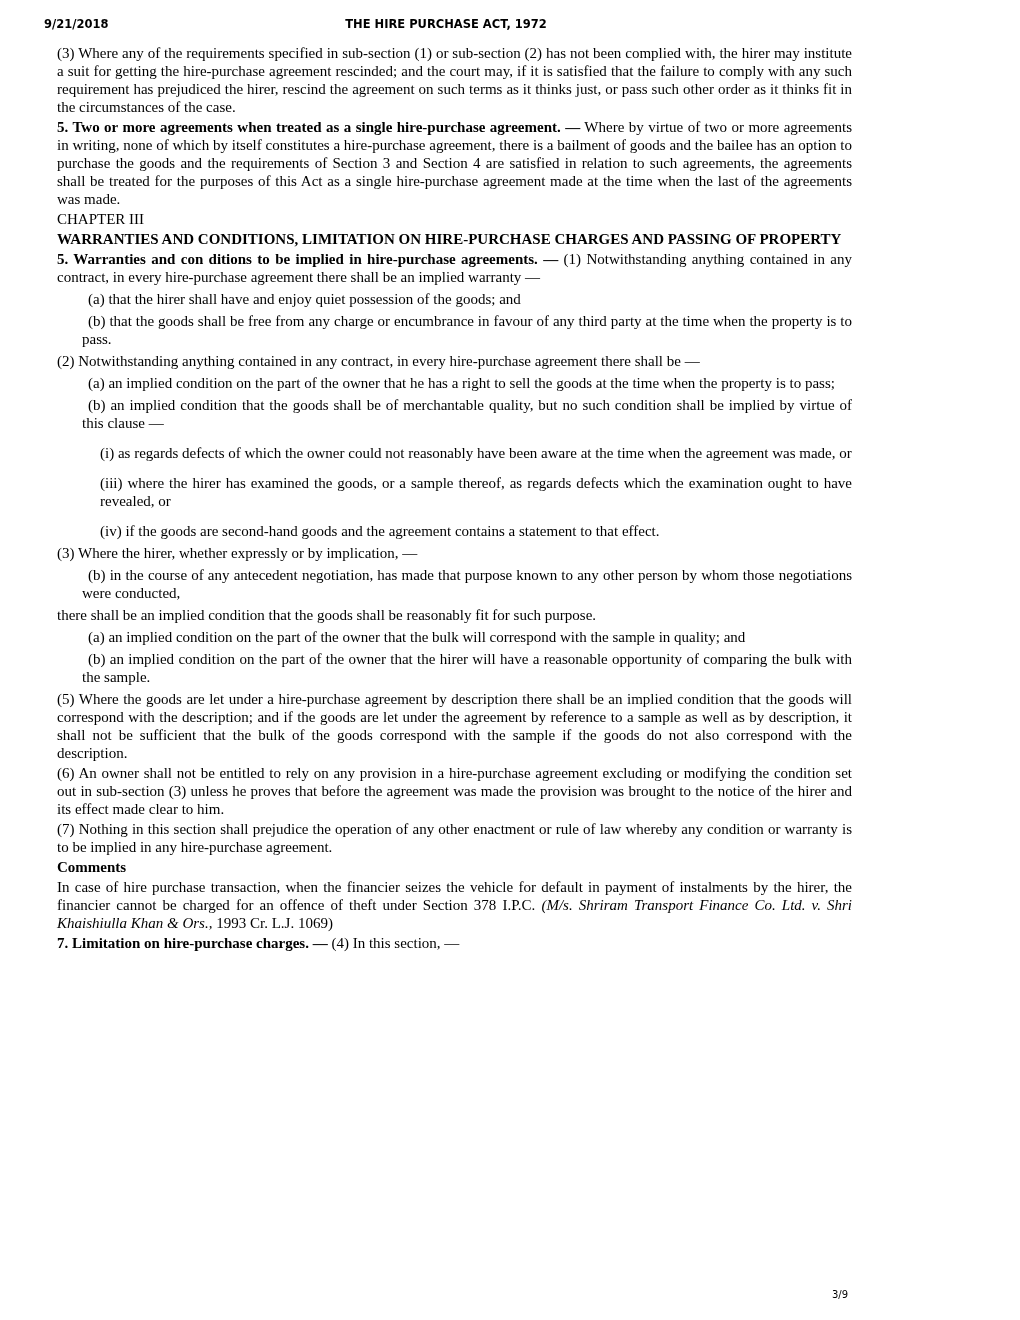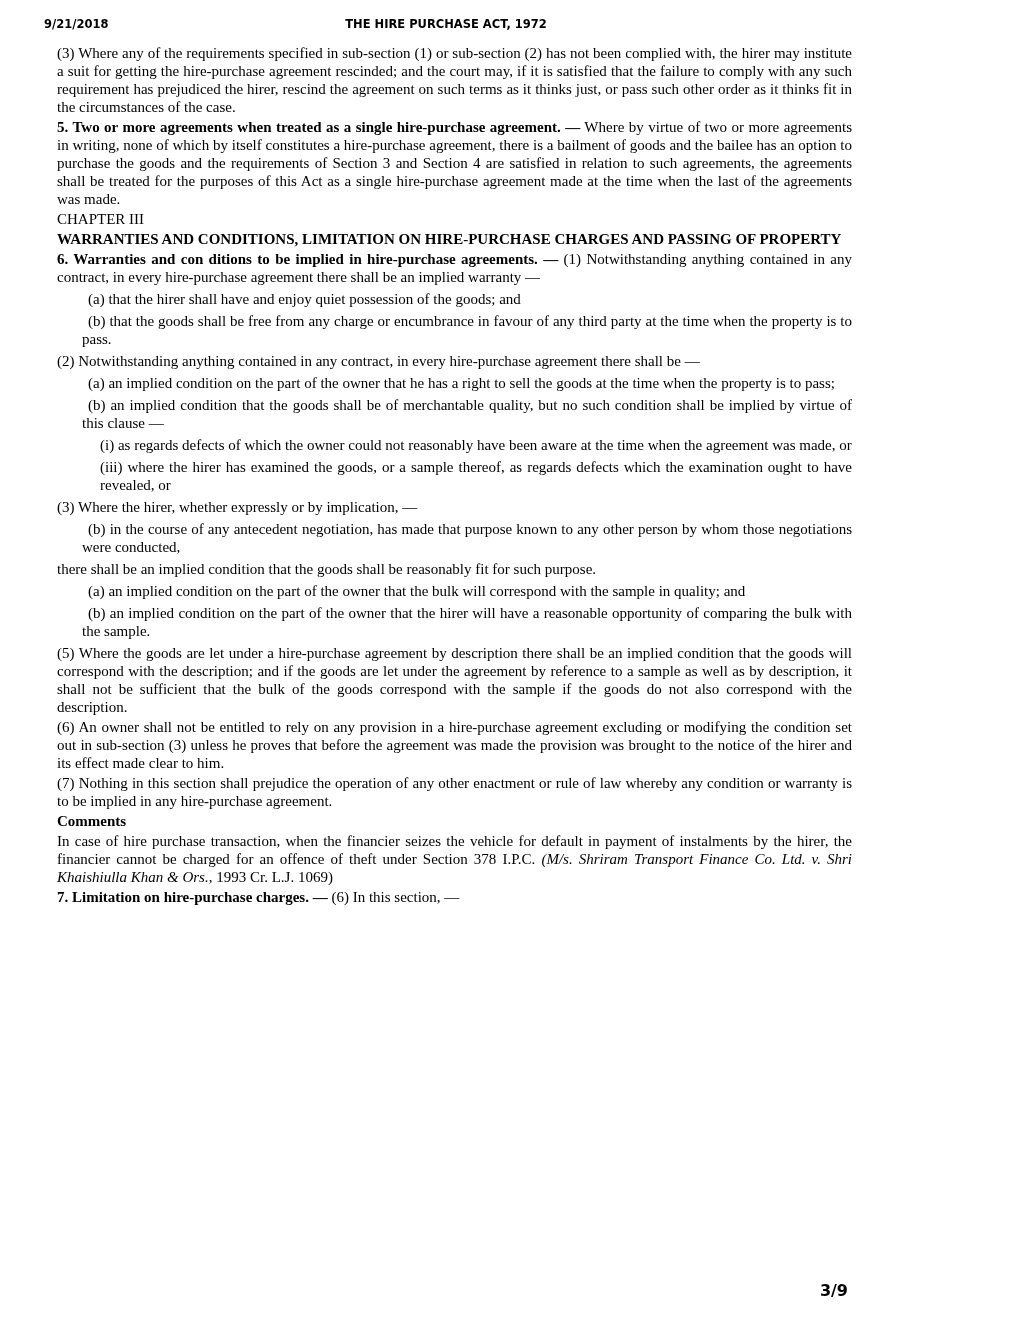--- a/index.html
+++ b/index.html
@@ -38,30 +38,30 @@
   }
   .content {
     padding: 8px 40px 0 57px;
     font-size: 15px;
     line-height: 18px;
     text-align: justify;
     font-family: Liberation Serif, serif;
   }
   p.para { margin: 0 0 2px 0; }
   p.ind1 { margin: 4px 0 4px 25px; text-indent: 6px; }
-  p.ind2 { margin: 4px 0 4px 43px; }
+  p.ind2 { margin: 12px 0 4px 43px; }
   p.center { text-align: left; margin: 0 0 2px 0; }
   .b { font-weight: bold; }
   .i { font-style: italic; }
   .print-footer {
     position: absolute;
     right: 44px;
     bottom: 20px;
-    font-size: 16px;
-    font-weight: bold;
+    font-size: 10px;
+    font-weight: normal;
   }
 </style>
 </head>
 <body>
 
 <div class="page">
 
   <div class="print-header">
     <span class="print-date">9/21/2018</span>
     <span class="doc-title">THE HIRE PURCHASE ACT, 1972</span>
@@ -69,48 +69,49 @@
 
   <div class="content">
 
     <p class="para">(3) Where any of the requirements specified in sub-section (1) or sub-section (2) has not been complied with, the hirer may institute a suit for getting the hire-purchase agreement rescinded; and the court may, if it is satisfied that the failure to comply with any such requirement has prejudiced the hirer, rescind the agreement on such terms as it thinks just, or pass such other order as it thinks fit in the circumstances of the case.</p>
 
     <p class="para"><span class="b">5. Two or more agreements when treated as a single hire-purchase agreement. —</span><span> Where by virtue of two or more agreements in writing, none of which by itself constitutes a hire-purchase agreement, there is a bailment of goods and the bailee has an option to purchase the goods and the requirements of Section 3 and Section 4 are satisfied in relation to such agreements, the agreements shall be treated for the purposes of this Act as a single hire-purchase agreement made at the time when the last of the agreements was made.</span></p>
 
     <p class="center">CHAPTER III</p>
     <p class="center b">WARRANTIES AND CONDITIONS, LIMITATION ON HIRE-PURCHASE CHARGES AND PASSING OF PROPERTY</p>
 
-    <p class="para"><span class="b">6. Warranties and con ditions to be implied in hire-purchase agreements. —</span><span> (1) Notwithstanding anything contained in any contract, in every hire-purchase agreement there shall be an implied warranty —</span></p>
+    <p class="para"><span class="b">5. Warranties and con ditions to be implied in hire-purchase agreements. —</span><span> (1) Notwithstanding anything contained in any contract, in every hire-purchase agreement there shall be an implied warranty —</span></p>
 
     <p class="ind1">(a)  that the hirer shall have and enjoy quiet possession of the goods; and</p>
     <p class="ind1">(b)  that the goods shall be free from any charge or encumbrance in favour of any third party at the time when the property is to pass.</p>
 
     <p class="para">(2) Notwithstanding anything contained in any contract, in every hire-purchase agreement there shall be —</p>
     <p class="ind1">(a)  an implied condition on the part of the owner that he has a right to sell the goods at the time when the property is to pass;</p>
     <p class="ind1">(b)  an implied condition that the goods shall be of merchantable quality, but no such condition shall be implied by virtue of this clause —</p>
 
     <p class="ind2">(i) as regards defects of which the owner could not reasonably have been aware at the time when the agreement was made, or</p>
     <p class="ind2">(iii) where the hirer has examined the goods, or a sample thereof, as regards defects which the examination ought to have revealed, or</p>
+    <p class="ind2">(iv) if the goods are second-hand goods and the agreement contains a statement to that effect.</p>
 
     <p class="para">(3) Where the hirer, whether expressly or by implication, —</p>
     <p class="ind1">(b)  in the course of any antecedent negotiation, has made that purpose known to any other person by whom those negotiations were conducted,</p>
     <p class="para">there shall be an implied condition that the goods shall be reasonably fit for such purpose.</p>
 
     <p class="ind1">(a)  an implied condition on the part of the owner that the bulk will correspond with the sample in quality; and</p>
     <p class="ind1">(b)  an implied condition on the part of the owner that the hirer will have a reasonable opportunity of comparing the bulk with the sample.</p>
 
     <p class="para">(5) Where the goods are let under a hire-purchase agreement by description there shall be an implied condition that the goods will correspond with the description; and if the goods are let under the agreement by reference to a sample as well as by description, it shall not be sufficient that the bulk of the goods correspond with the sample if the goods do not also correspond with the description.</p>
     <p class="para">(6) An owner shall not be entitled to rely on any provision in a hire-purchase agreement excluding or modifying the condition set out in sub-section (3) unless he proves that before the agreement was made the provision was brought to the notice of the hirer and its effect made clear to him.</p>
     <p class="para">(7) Nothing in this section shall prejudice the operation of any other enactment or rule of law whereby any condition or warranty is to be implied in any hire-purchase agreement.</p>
 
     <p class="center b">Comments</p>
 
     <p class="para"><span>In case of hire purchase transaction, when the financier seizes the vehicle for default in payment of instalments by the hirer, the financier cannot be charged for an offence of theft under Section 378 I.P.C. </span><span class="i">(M/s. Shriram Transport Finance Co. Ltd. v. Shri Khaishiulla Khan &amp; Ors.,</span><span> 1993 Cr. L.J. 1069)</span></p>
 
-    <p class="para"><span class="b">7. Limitation on hire-purchase charges. —</span><span> (6) In this section, —</span></p>
+    <p class="para"><span class="b">7. Limitation on hire-purchase charges. —</span><span> (4) In this section, —</span></p>
 
   </div>
 
   <div class="print-footer">
     <span>3/9</span>
   </div>
 
 </div>
 
 </body></html>

